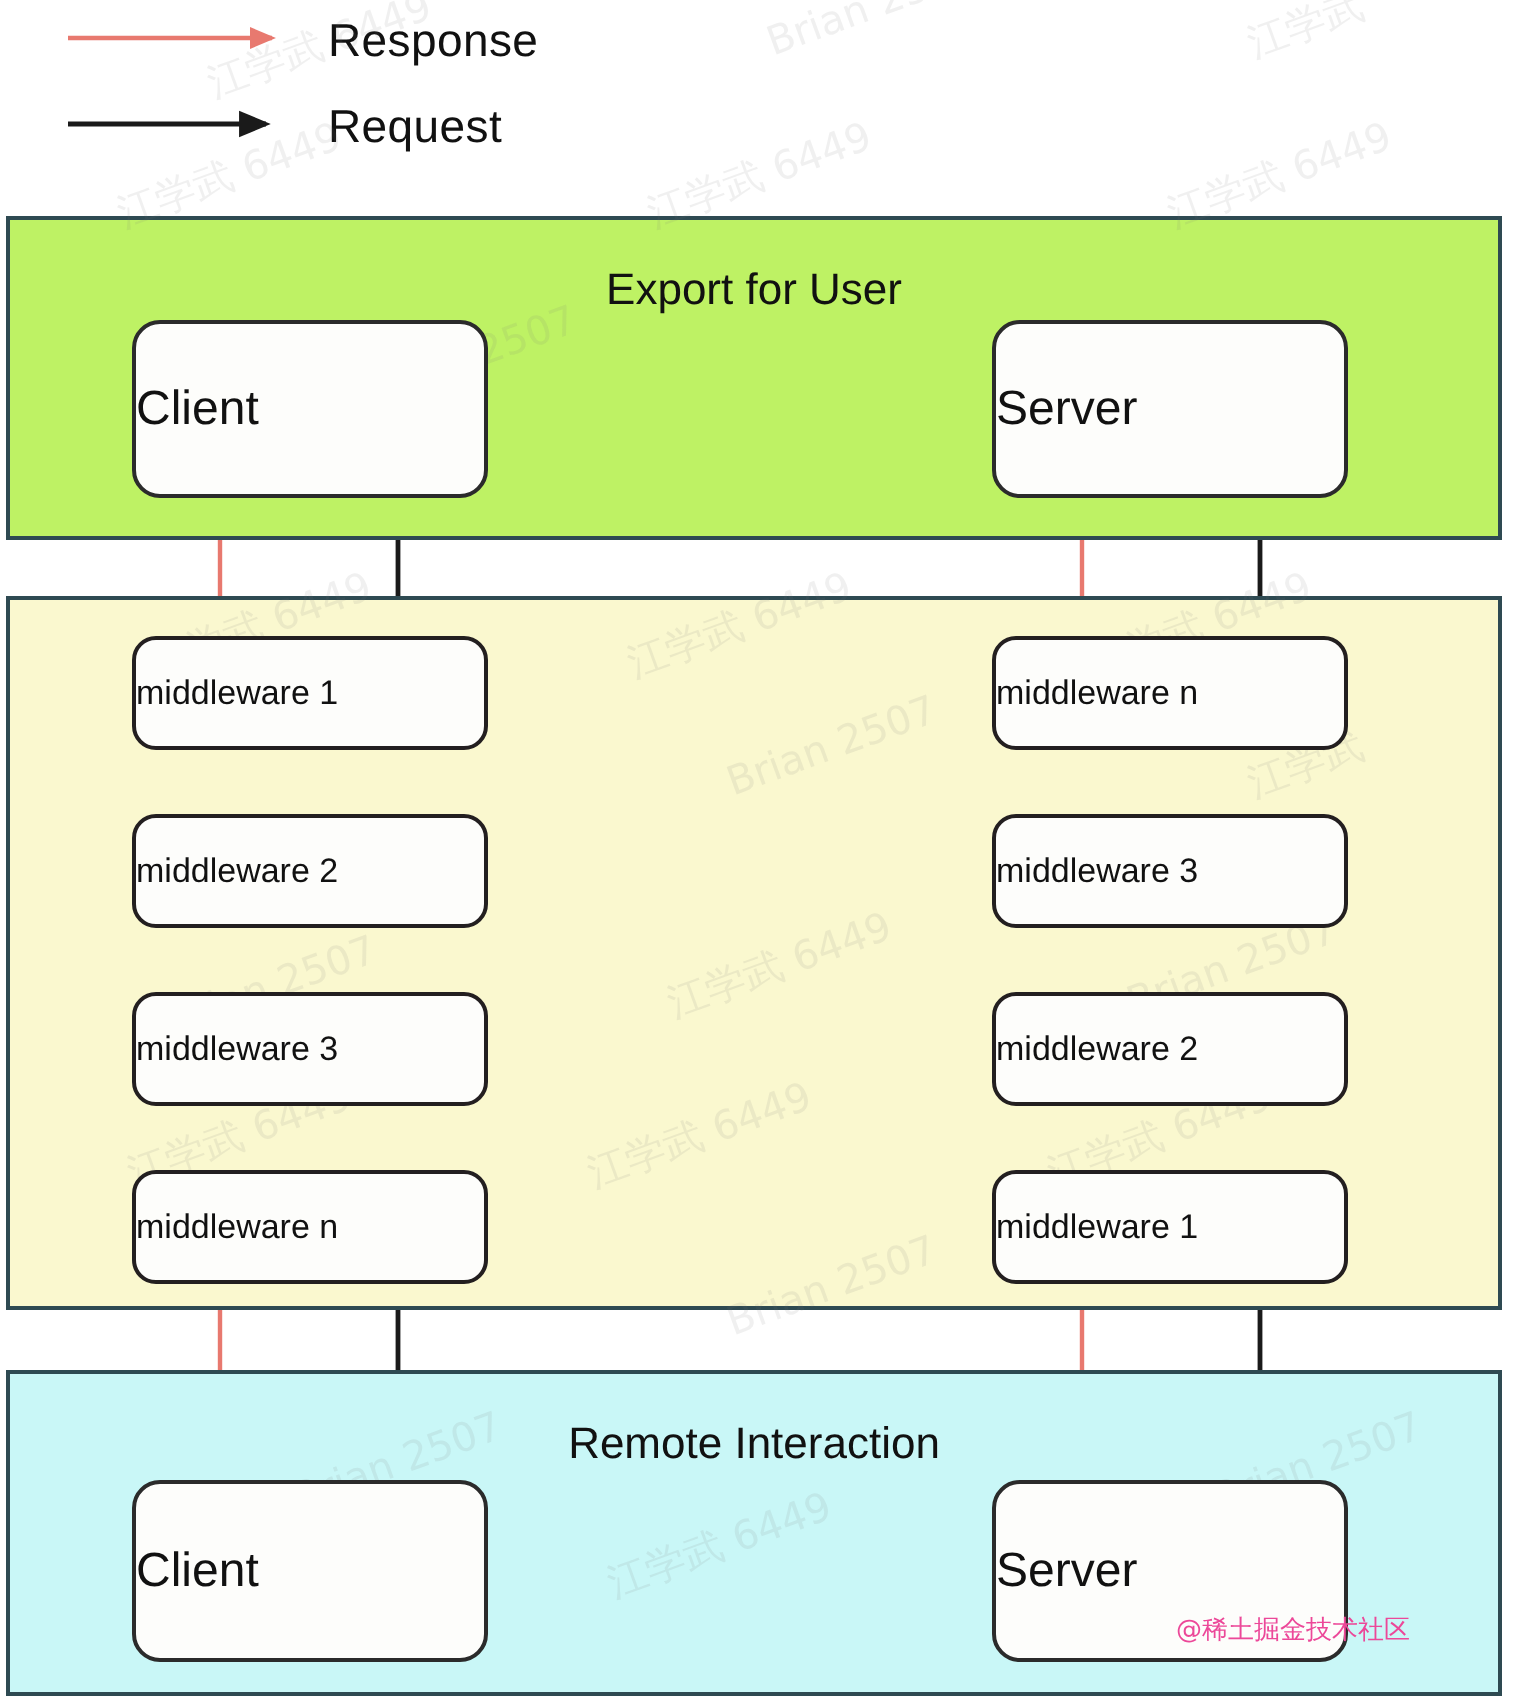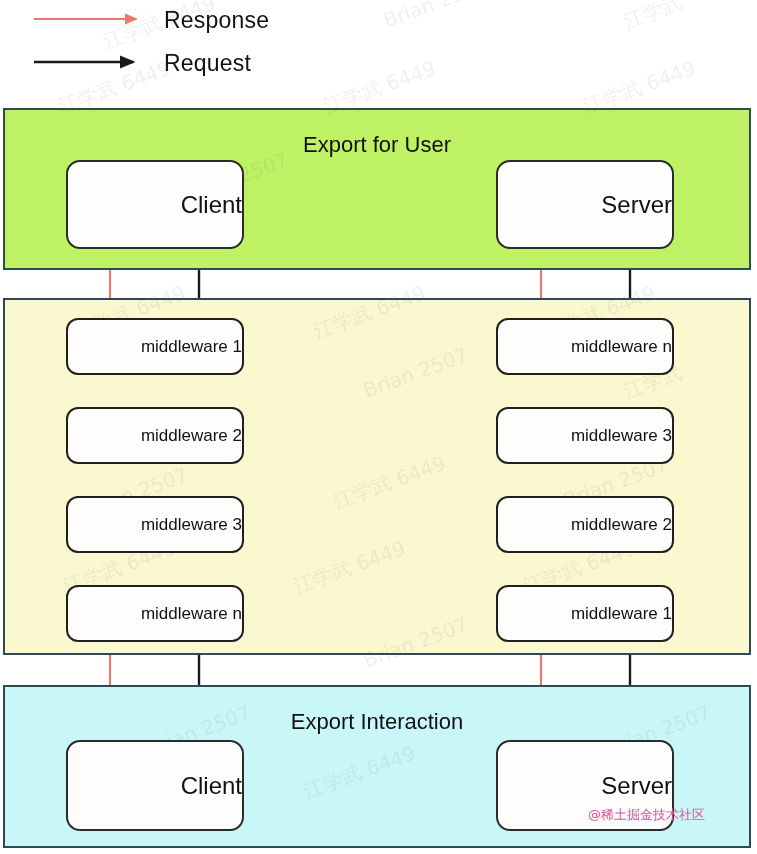--- a/index.html
+++ b/index.html
@@ -41,21 +41,21 @@
     white-space: nowrap;
   }
   .node {
     position: absolute;
     box-sizing: border-box;
     background: #fdfdfb;
     border: 2px solid #231f20;
     border-radius: 12px;
     display: flex;
     align-items: center;
-    justify-content: flex-end;
+    justify-content: flex-start;
     font-size: 17px;
     color: #111111;
     z-index: 3;
     white-space: nowrap;
   }
   .node.big {
     font-size: 24px;
     border-radius: 14px;
     border: 2px solid #2b2b2b;
   }
@@ -187,21 +187,21 @@
   <span>middleware 3</span>
 </div>
 <div class="node" style="left:496px; top:496px; width:178px; height:57px;">
   <span>middleware 2</span>
 </div>
 <div class="node" style="left:496px; top:585px; width:178px; height:57px;">
   <span>middleware 1</span>
 </div>
 
 <div class="panel" style="left:3px; top:685px; width:748px; height:163px; background:#c9f7f7;">
-  <div class="panel-title" style="top:22px;">Export Interaction</div>
+  <div class="panel-title" style="top:22px;">Remote Interaction</div>
 </div>
 <div class="node big" style="left:66px; top:740px; width:178px; height:91px;">
   <span>Client</span>
 </div>
 <div class="node big" style="left:496px; top:740px; width:178px; height:91px;">
   <span>Server</span>
 </div>
 
 <div class="watermark-tag" style="left:588px; top:806px;">@稀土掘金技术社区</div>
 

